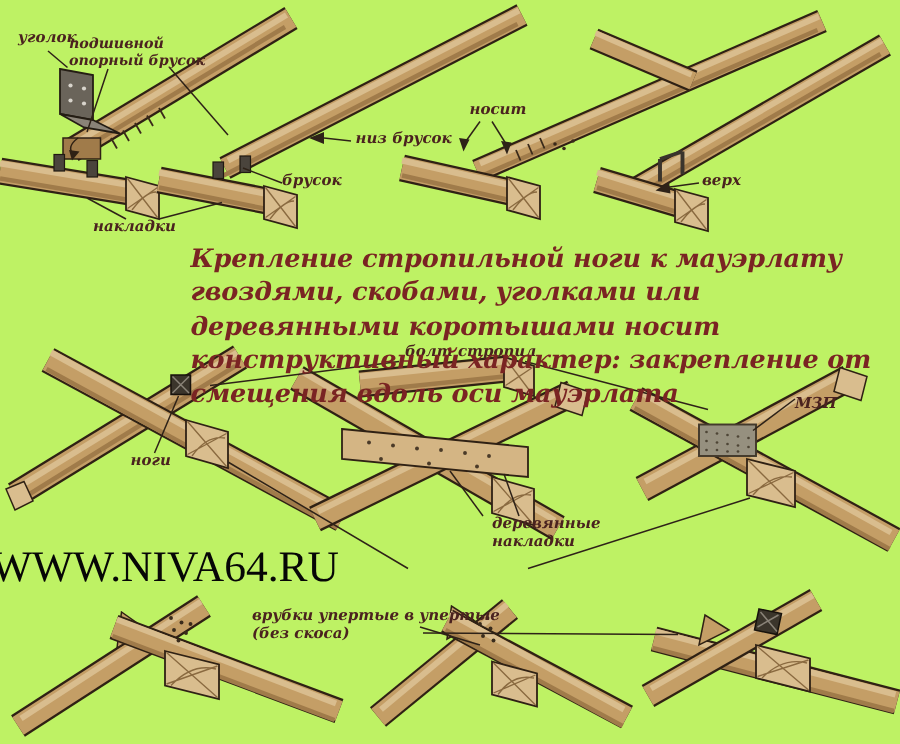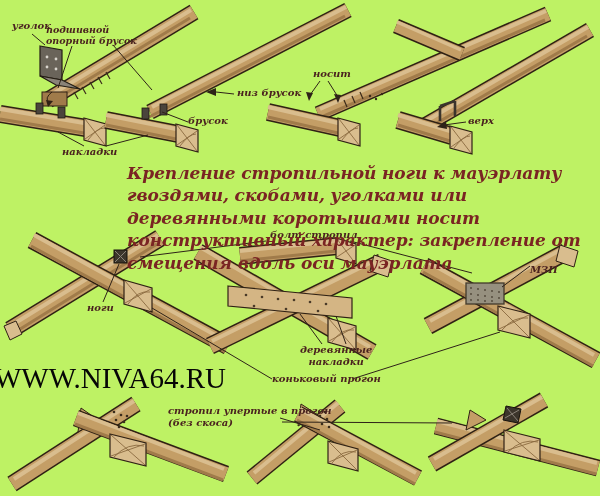--- a/index.html
+++ b/index.html
@@ -309,22 +309,21 @@
 <span class="lbl small" style="left:46px;top:24px;">подшивной
 опорный брусок</span>
 <span class="lbl" style="left:62px;top:146px;">накладки</span>
 <span class="lbl" style="left:188px;top:115px;">брусок</span>
 <span class="lbl" style="left:237px;top:87px;">низ брусок</span>
 <span class="lbl" style="left:313px;top:68px;">носит</span>
 <span class="lbl" style="left:468px;top:115px;">верх</span>
 <span class="lbl" style="left:270px;top:229px;">болт стропил</span>
 <span class="lbl" style="left:87px;top:302px;">ноги</span>
 <span class="lbl" style="left:530px;top:264px;">МЗП</span>
-<span class="lbl" style="left:300px;top:344px;text-align:center;">деревянные
+<span class="lbl" style="left:328px;top:344px;">деревянные
 накладки</span>
-<span class="lbl" style="left:272px;top:373px;">коньковый прогон</span>
-<span class="lbl" style="left:168px;top:405px;">стропил упертые в прогон
+<span class="lbl" style="left:168px;top:405px;">врубки упертые в упертые
 (без скоса)</span>
 
 <div class="paragraph">Крепление стропильной ноги к мауэрлату гвоздями, скобами, уголками или деревянными коротышами носит конструктивный характер: закрепление от смещения вдоль оси мауэрлата</div>
 <div class="watermark">WWW.NIVA64.RU</div>
 
 </div>
 
 </body></html>

